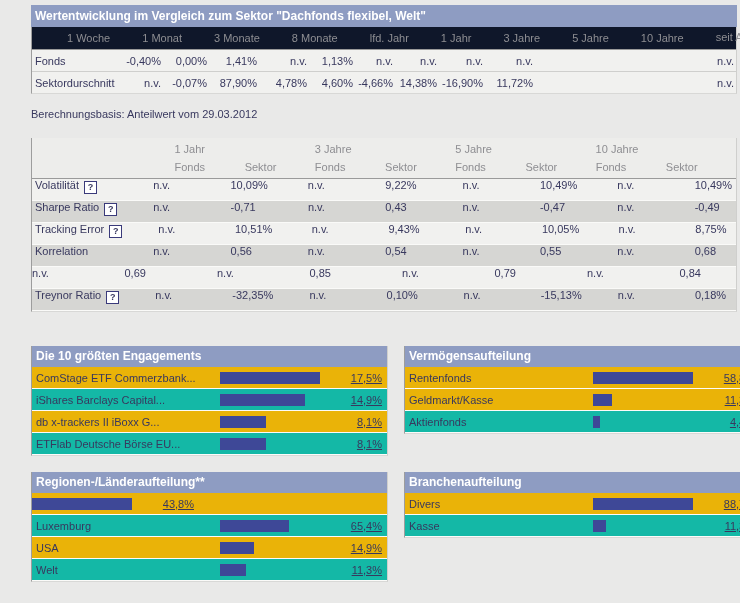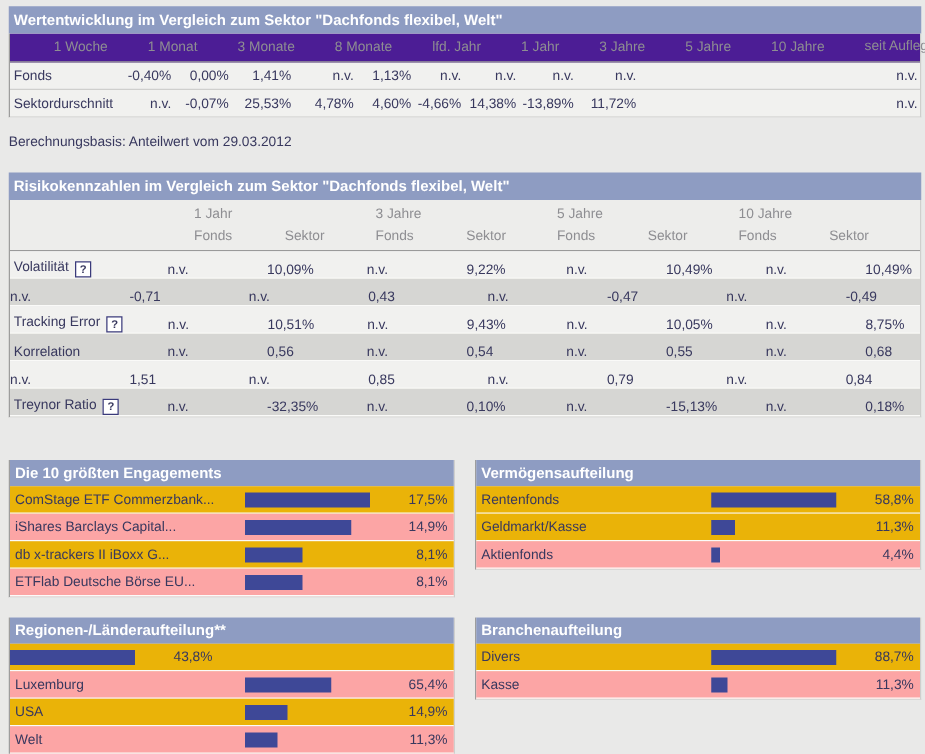--- a/index.html
+++ b/index.html
@@ -2,69 +2,69 @@
 <html><head>
 <meta charset="utf-8">
 <style>
   html,body{margin:0;padding:0;}
   body{
     width:740px;height:603px;overflow:hidden;
     background:#e9e9e8;
     font-family:"Liberation Sans", sans-serif;
     font-size:11px;color:#38385e;
   }
-  .wrap{padding-top:5px;}
+  .wrap{padding-top:5px;margin-left:24px;}
   .section{margin-left:7px;margin-right:3px;}
   .sec-title{
     background:#8e9cc2;color:#ffffff;font-weight:bold;font-size:12px;
     padding:4px 4px 4px 4px;height:14px;line-height:14px;
   }
   .sec-body{
     background:#f1f1ef;
     border-left:1px solid #9d9d9d;border-right:1px solid #cfcfcd;border-bottom:1px solid #d8d8d6;
   }
   
-  .perf-head{display:flex;align-items:flex-end;padding:4px 0 5px 0;background:#4c1d95;border-bottom:1px solid #9a9a9a;gap:32px;}
+  .perf-head{display:flex;align-items:flex-end;padding:4px 0 5px 0;background:#0f172a;border-bottom:1px solid #9a9a9a;gap:32px;}
   .perf-row{display:flex;align-items:center;height:21px;}
   .perf-row.first{border-bottom:1px solid #cfcfcd;}
   .pc-label{width:80px;padding-left:3px;white-space:nowrap;}
   .pc{text-align:right;white-space:nowrap;color:#38385e;}
   .pc.h{color:#8e8e92;}
   .pc.w1{width:46px}.pc.w2{width:46px}.pc.w3{width:50px}.pc.w4{width:50px}.pc.w5{width:46px}
   .pc.w6{width:40px}.pc.w7{width:44px}.pc.w8{width:46px}.pc.w9{width:50px}
   .pc.wlast{flex:1;padding-right:2px;}
   .seit-wrap{display:inline-block;width:58px;text-align:right;line-height:13px;}
   .footnote{margin:14px 0 0 7px;color:#38385e;}
   
   .risk{margin-top:18px;}
   .risk-periods{display:flex;padding-top:5px;color:#8e8e92;height:15px;background:#ededeb;}
   .risk-sub{display:flex;padding:3px 0 5px 0;color:#8e8e92;background:#ededeb;border-bottom:1px solid #9a9a9a;}
   .r-label{width:145px;padding-left:3px;white-space:nowrap;}
   .r-period{width:146px;}
   .r-col{width:73px;white-space:nowrap;}
-  .risk-row{display:flex;align-items:flex-end;height:21px;border-bottom:1px solid #fafaf8;gap:36px;}
+  .risk-row{display:flex;align-items:flex-start;height:21px;border-bottom:1px solid #fafaf8;gap:36px;}
   .risk-row.odd{background:#f1f1ef;}
   .risk-row.even{background:#d6d6d3;}
   .help{
     display:inline-block;width:11px;height:11px;line-height:11px;text-align:center;
     border:1px solid #3a3a7a;background:#ffffff;color:#38385e;
     font-size:9px;font-weight:bold;margin-left:5px;vertical-align:-1px;cursor:pointer;
   }
   
   .panel-grid{display:grid;grid-template-columns:357px 357px;column-gap:16px;row-gap:8px;margin:34px 0 0 7px;align-items:start;gap:16px;}
   .panel{background:#f1f1ef;border-left:1px solid #9d9d9d;border-right:1px solid #cfcfcd;border-bottom:1px solid #d8d8d6;}
   .panel .sec-title{height:13px;line-height:13px;}
   .p-row{display:flex;align-items:center;height:21px;border-bottom:1px solid #fbfbf9;}
   .p-row:first-of-type{border-top:1px solid #fbfbf9;}
   .p-row.odd{background:#eab308;}
-  .p-row.even{background:#fca5a5;}
+  .p-row.even{background:#14b8a6;}
   .p-label{flex:1;padding-left:4px;white-space:nowrap;overflow:hidden;}
   .p-barzone{width:106px;}
   .p-bar{height:12px;background:#3e4897;}
-  .p-value{width:56px;text-align:right;padding-right:5px;white-space:nowrap;}
+  .p-value{width:56px;text-align:right;padding-right:5px;white-space:nowrap;text-decoration:underline;}
 </style>
 </head>
 <body>
 
 <div class="wrap">
 
   <div class="section">
     <div class="sec-title">Wertentwicklung im Vergleich zum Sektor "Dachfonds flexibel, Welt"</div>
     <div class="sec-body">
       <div class="perf-head">
@@ -90,35 +90,34 @@
         <span class="pc w6">n.v.</span>
         <span class="pc w7">n.v.</span>
         <span class="pc w8">n.v.</span>
         <span class="pc w9">n.v.</span>
         <span class="pc wlast">n.v.</span>
       </div>
       <div class="perf-row">
         <span class="pc-label">Sektordurschnitt</span>
         <span class="pc w1">n.v.</span>
         <span class="pc w2">-0,07%</span>
-        <span class="pc w3">25,53%</span>
+        <span class="pc w3">87,90%</span>
         <span class="pc w4">4,78%</span>
         <span class="pc w5">4,60%</span>
         <span class="pc w6">-4,66%</span>
         <span class="pc w7">14,38%</span>
-        <span class="pc w8">-13,89%</span>
+        <span class="pc w8">-16,90%</span>
         <span class="pc w9">11,72%</span>
         <span class="pc wlast">n.v.</span>
       </div>
     </div>
   </div>
   <div class="footnote">Berechnungsbasis: Anteilwert vom 29.03.2012</div>
 
   <div class="section risk">
-    <div class="sec-title">Risikokennzahlen im Vergleich zum Sektor "Dachfonds flexibel, Welt"</div>
     <div class="sec-body">
       <div class="risk-periods">
         <span class="r-label"></span>
         <span class="r-period">1 Jahr</span>
         <span class="r-period">3 Jahre</span>
         <span class="r-period">5 Jahre</span>
         <span class="r-period">10 Jahre</span>
       </div>
       <div class="risk-sub">
         <span class="r-label"></span>
@@ -137,20 +136,21 @@
         <span class="r-col">n.v.</span>
         <span class="r-col">10,09%</span>
         <span class="r-col">n.v.</span>
         <span class="r-col">9,22%</span>
         <span class="r-col">n.v.</span>
         <span class="r-col">10,49%</span>
         <span class="r-col">n.v.</span>
         <span class="r-col">10,49%</span>
       </div>
       <div class="risk-row even">
+        <span class="r-label"><span>Sharpe Ratio</span><span class="help">?</span></span>
         <span class="r-col">n.v.</span>
         <span class="r-col">-0,71</span>
         <span class="r-col">n.v.</span>
         <span class="r-col">0,43</span>
         <span class="r-col">n.v.</span>
         <span class="r-col">-0,47</span>
         <span class="r-col">n.v.</span>
         <span class="r-col">-0,49</span>
       </div>
       <div class="risk-row odd">
@@ -170,21 +170,21 @@
         <span class="r-col">0,56</span>
         <span class="r-col">n.v.</span>
         <span class="r-col">0,54</span>
         <span class="r-col">n.v.</span>
         <span class="r-col">0,55</span>
         <span class="r-col">n.v.</span>
         <span class="r-col">0,68</span>
       </div>
       <div class="risk-row odd">
         <span class="r-col">n.v.</span>
-        <span class="r-col">1,51</span>
+        <span class="r-col">0,69</span>
         <span class="r-col">n.v.</span>
         <span class="r-col">0,85</span>
         <span class="r-col">n.v.</span>
         <span class="r-col">0,79</span>
         <span class="r-col">n.v.</span>
         <span class="r-col">0,84</span>
       </div>
       <div class="risk-row even">
         <span class="r-label"><span>Treynor Ratio</span><span class="help">?</span></span>
         <span class="r-col">n.v.</span>

